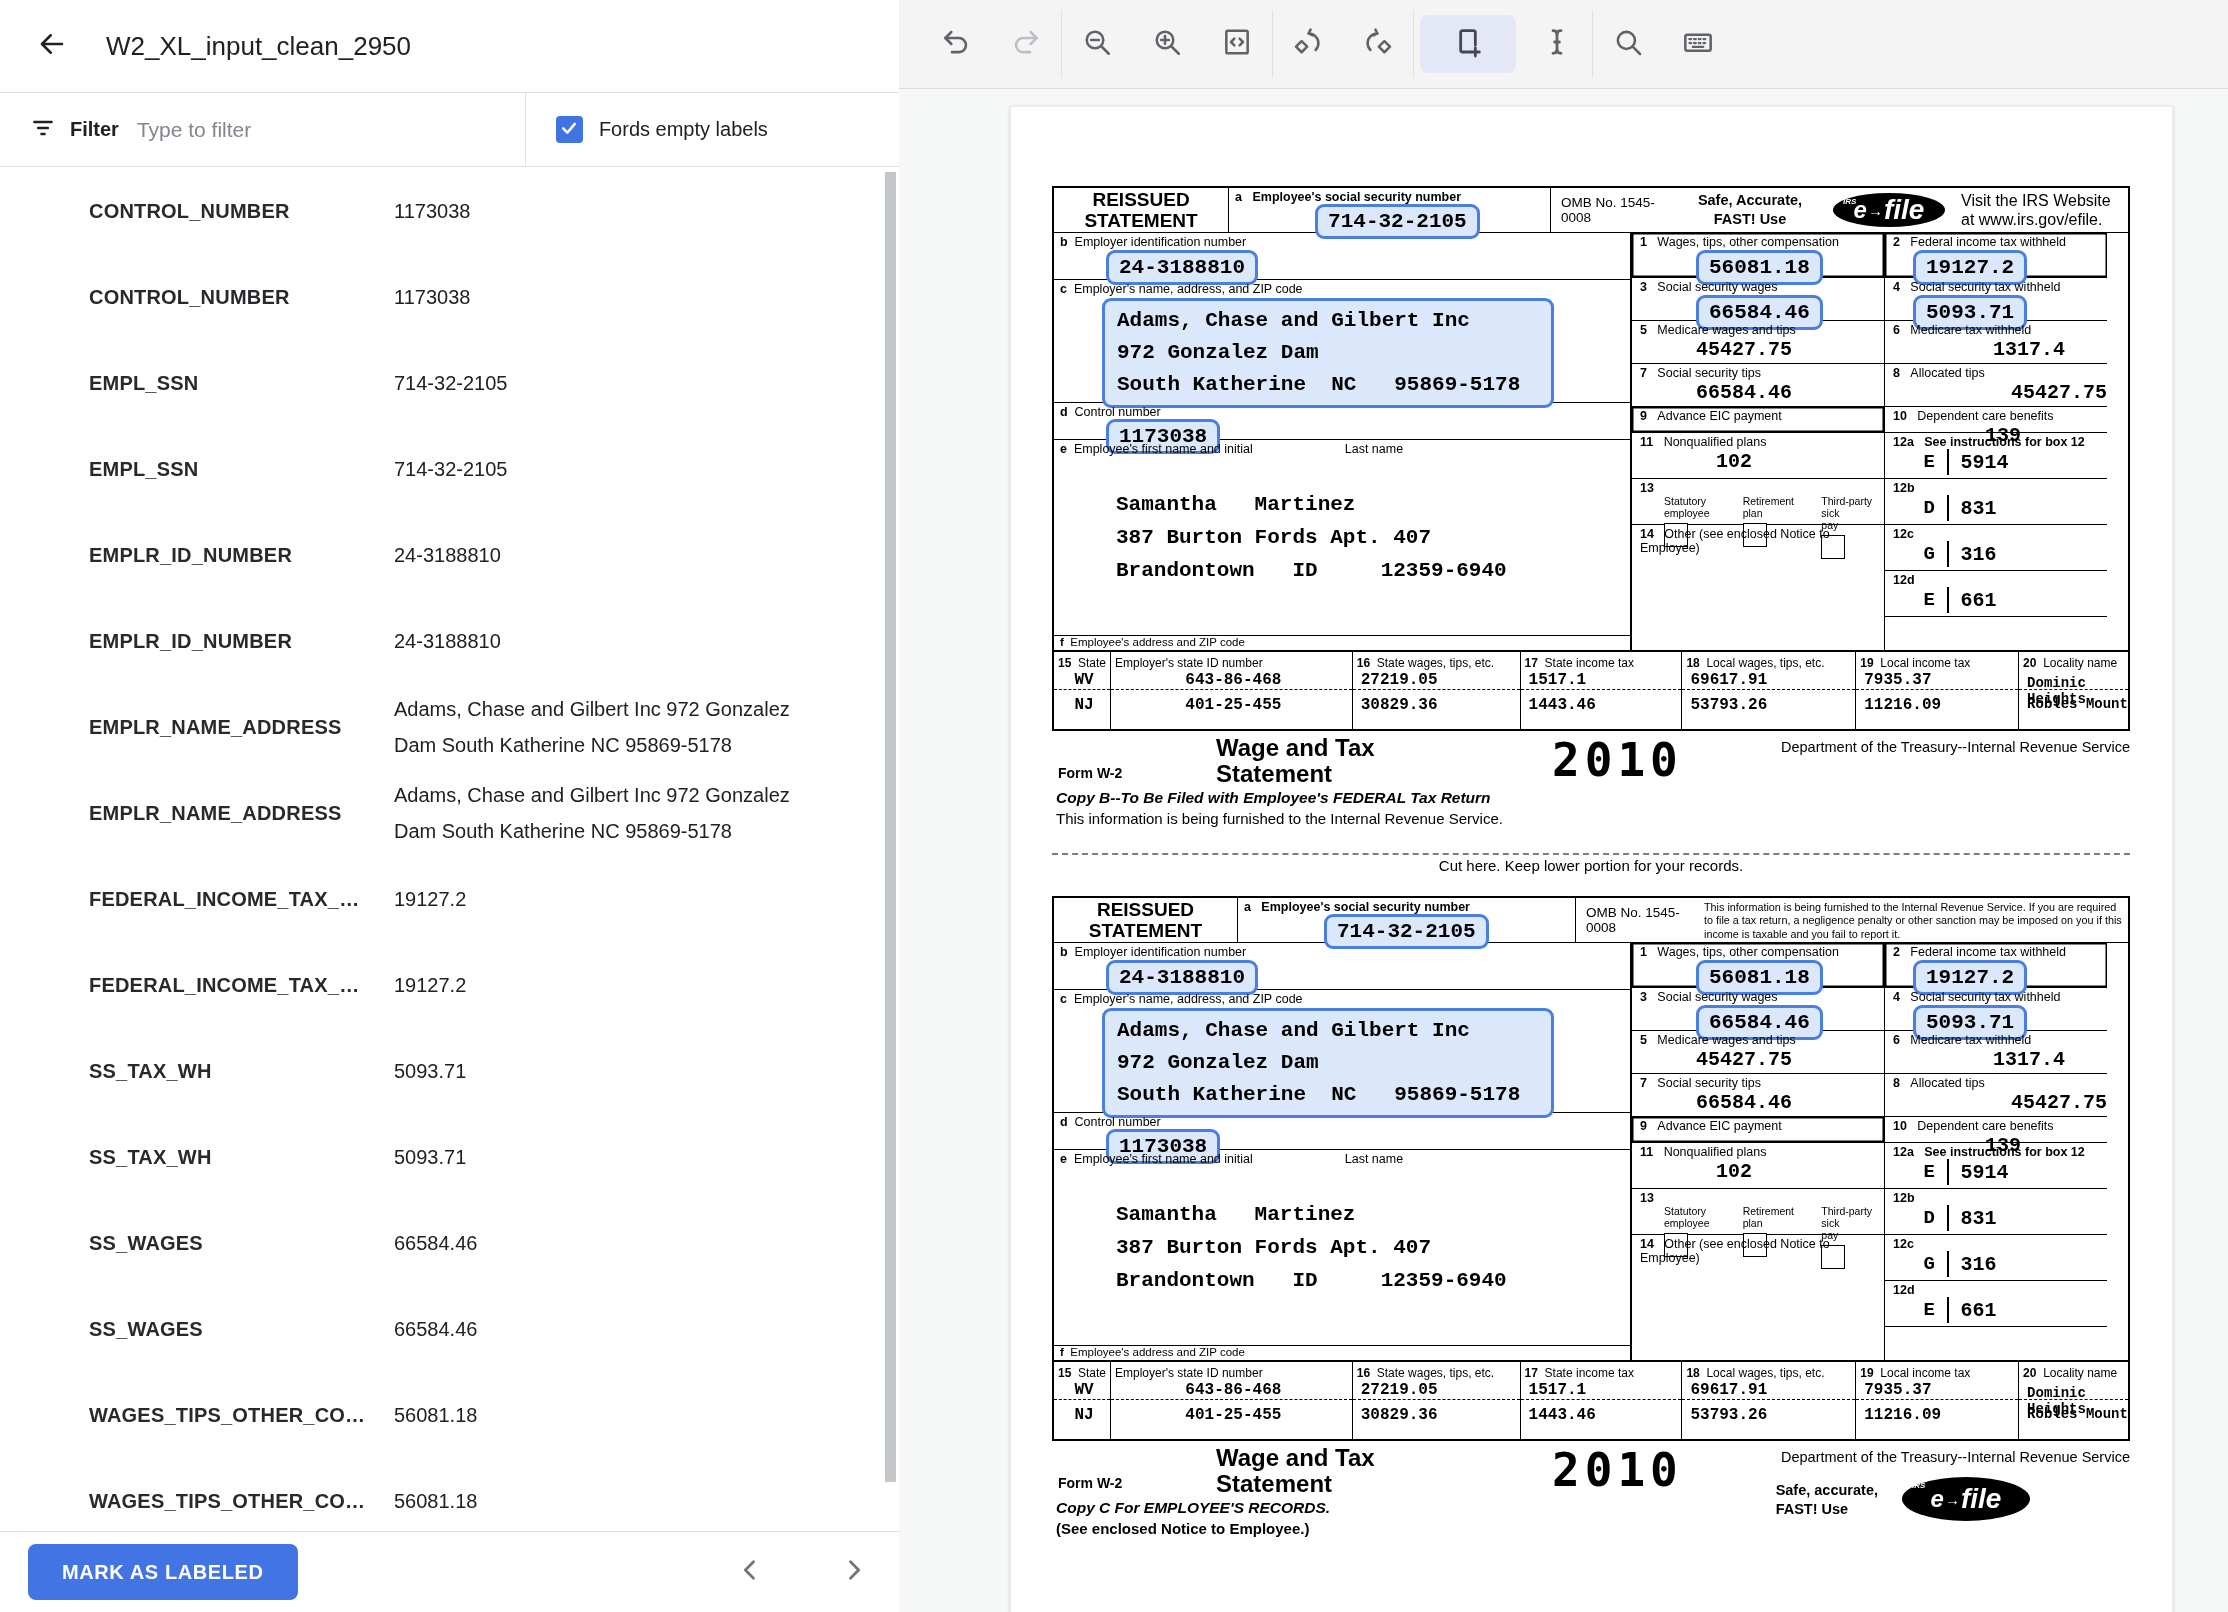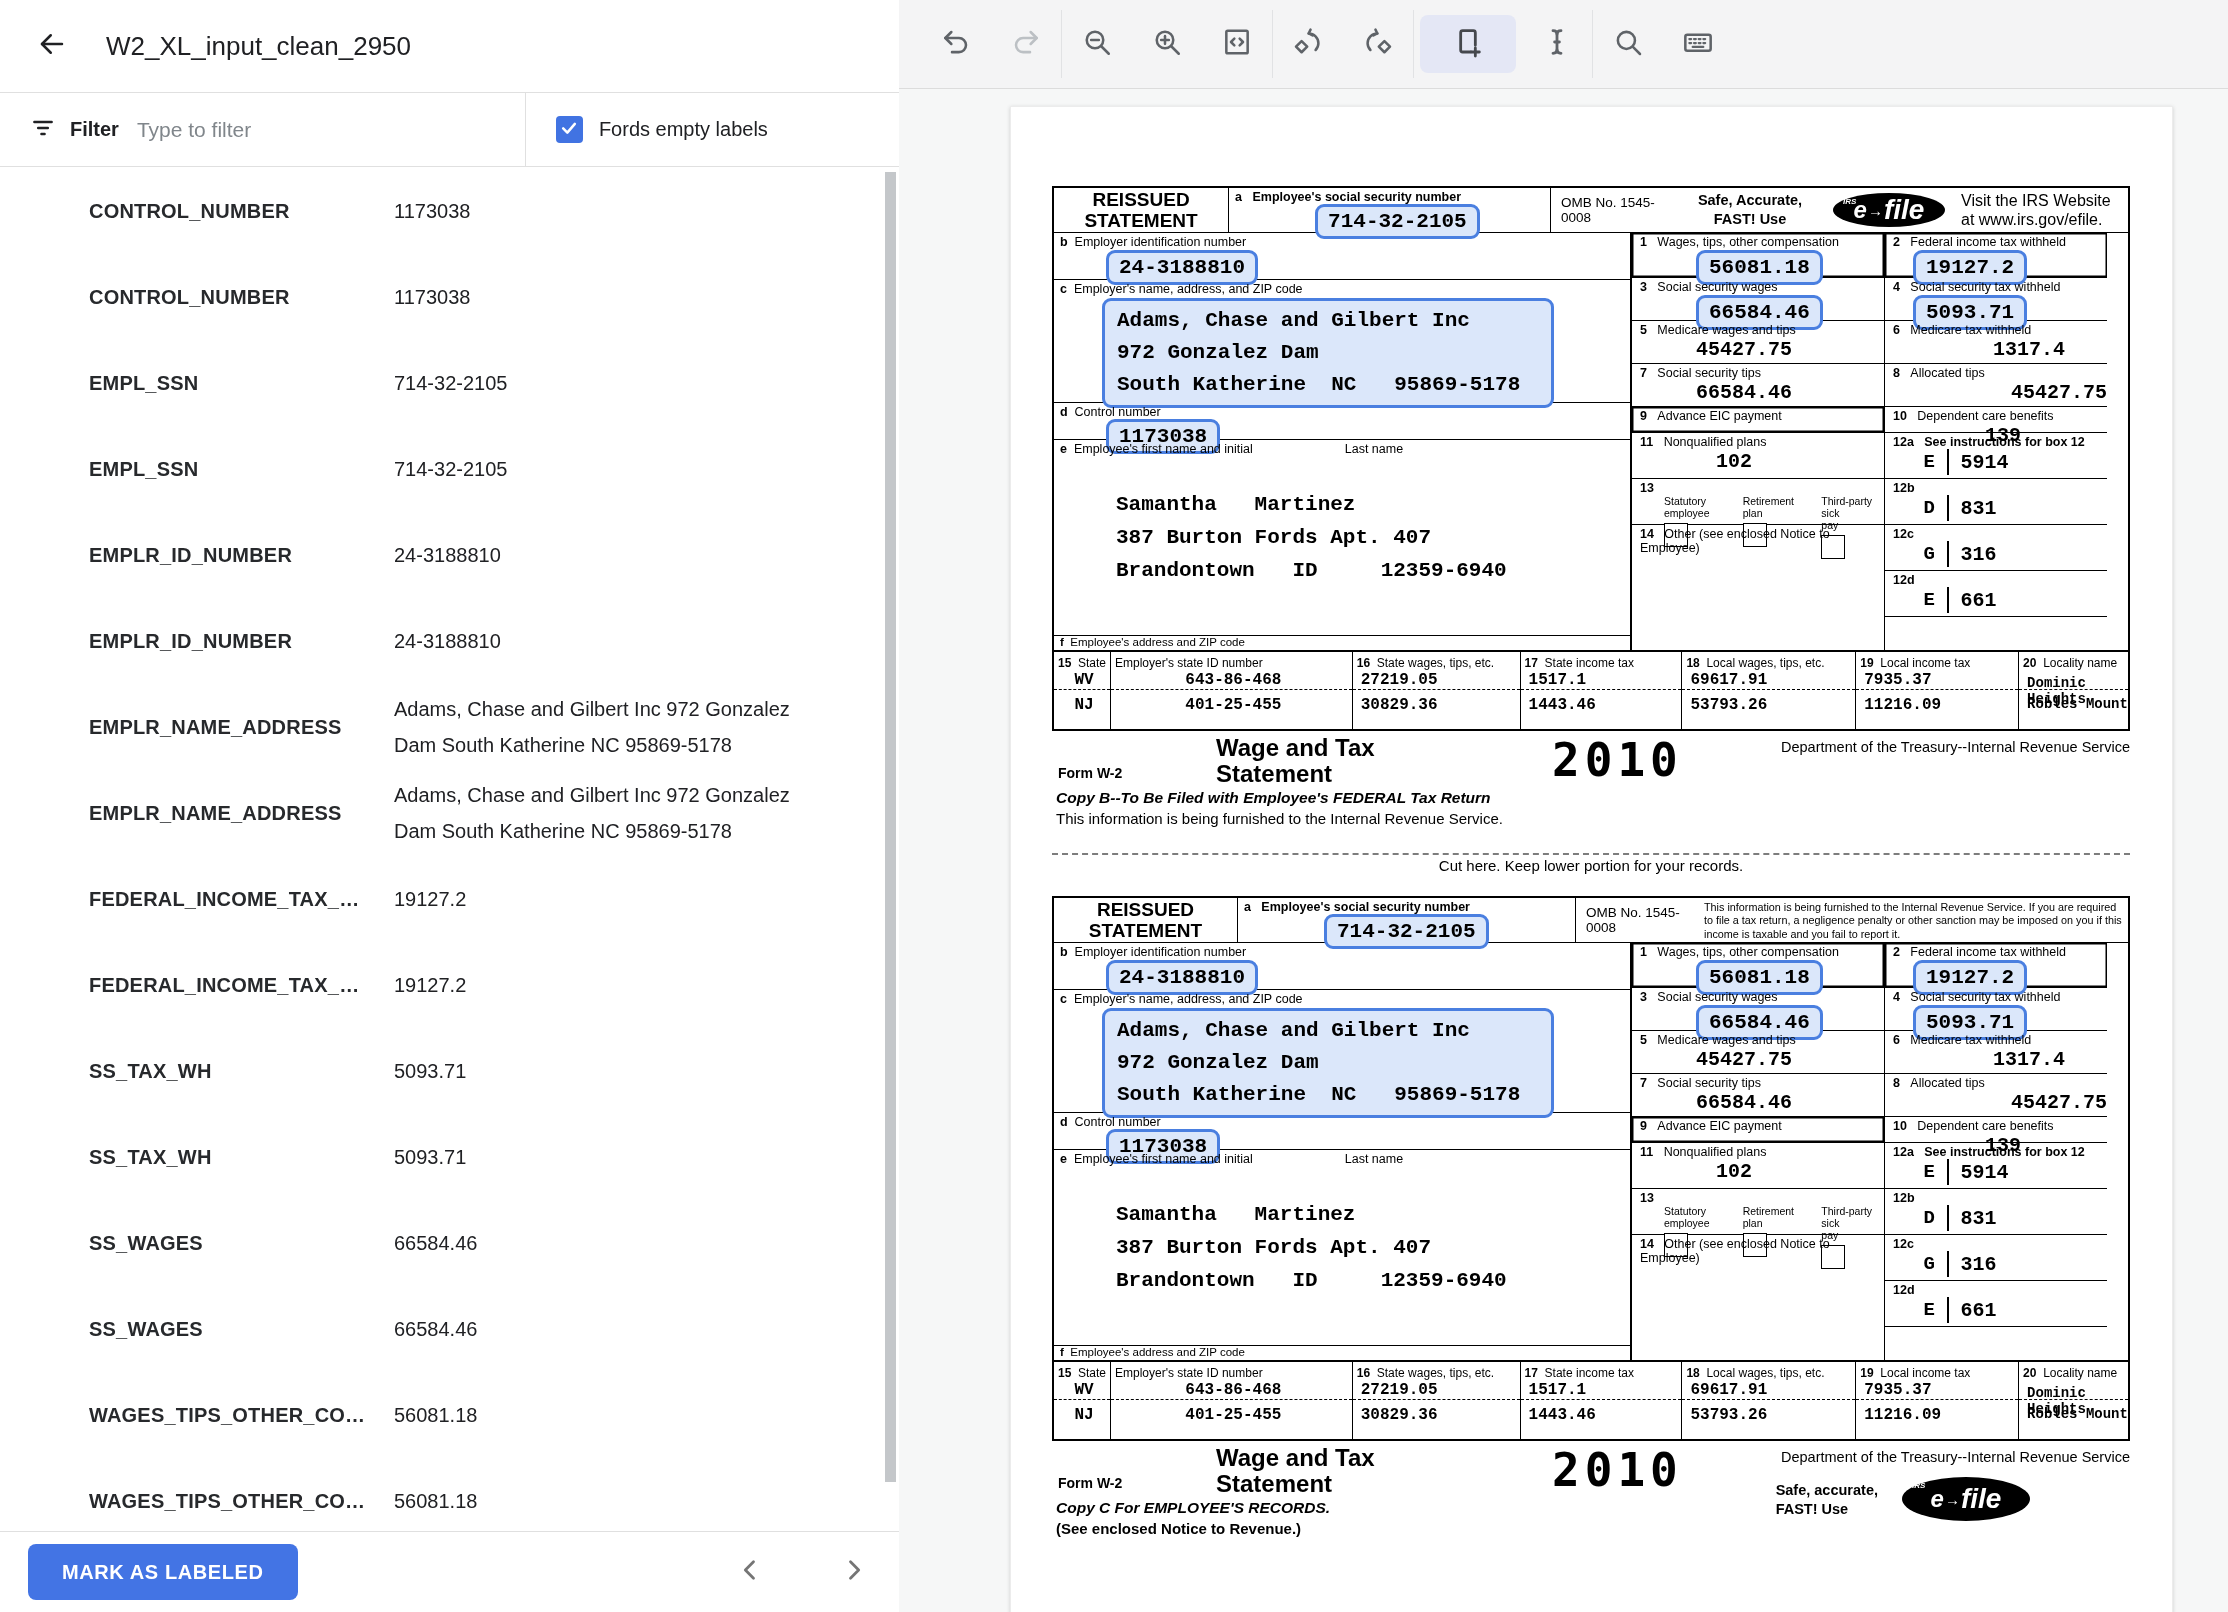--- a/index.html
+++ b/index.html
@@ -723,21 +723,21 @@
                 </div>
      </div>
             </div>
   </div>
           <div class="w2footer">
     <div class="f-formlbl">Form  W-2</div>
     <div class="f-title">Wage and Tax<br>Statement</div>
     <div class="f-year">2010</div>
     <div class="f-dept">Department of the Treasury--Internal Revenue Service</div>
     <div class="f-copy1">Copy C For EMPLOYEE'S RECORDS.</div>
-    <div class="f-copy2 bold">(See enclosed Notice to Revenue.)</div>
+    <div class="f-copy2 bold">(See enclosed Notice to Employee.)</div>
     <div class="f-safe">Safe, accurate,<br>FAST!  Use</div>
        <div class="f-efile2"><span class="efile" style="width:128px;height:44px">
    <i class="irs">IRS</i>
                 <b class="e">e</b>
                 <span class="arr">→</span>
                 <b class="f">file</b>
               </span></div>
   </div>
         </div>
       </div>

